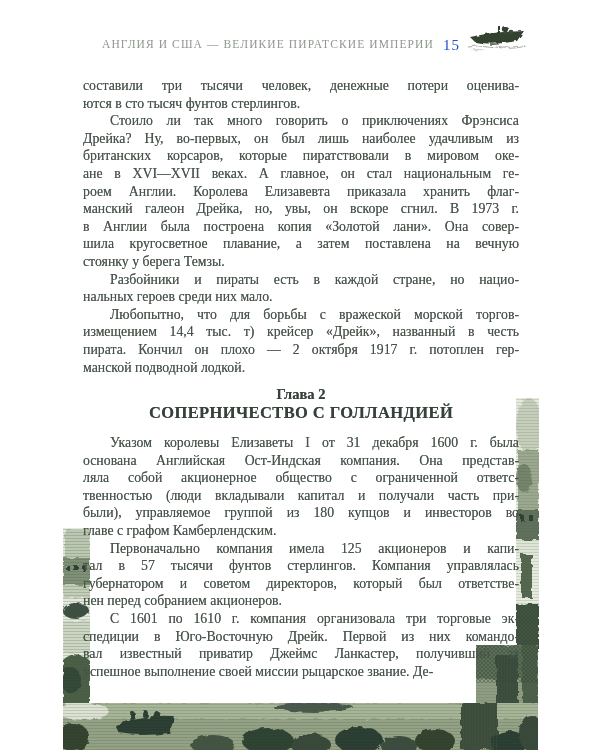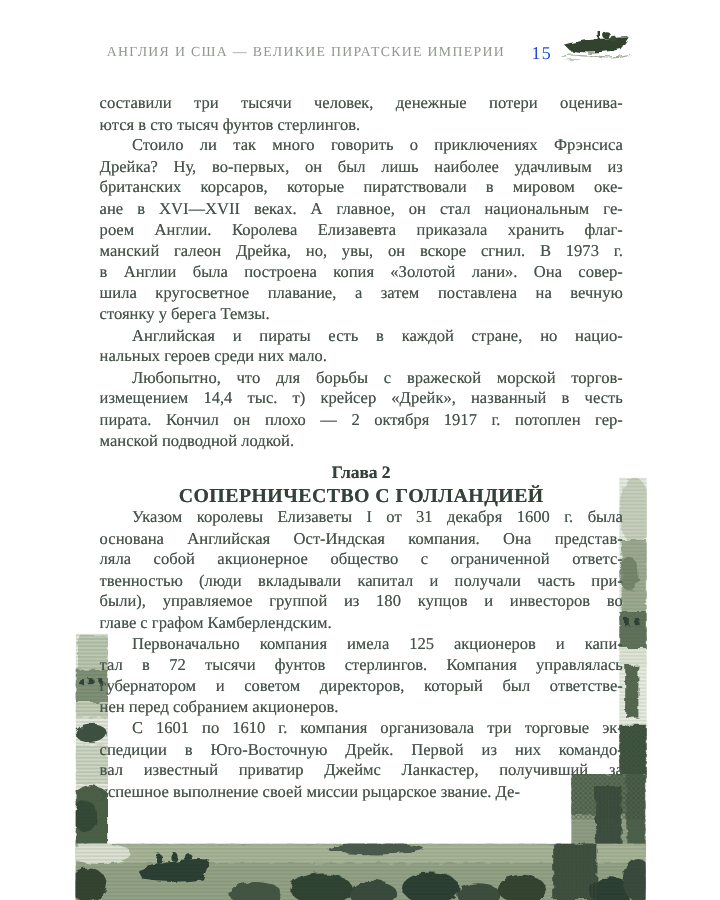--- a/index.html
+++ b/index.html
@@ -3,42 +3,42 @@
 <meta charset="utf-8">
 <style>
   html,body{margin:0;padding:0;background:#fff;}
   .page{
     position:relative;width:600px;height:750px;overflow:hidden;
     background:#ffffff;
     font-family:"Liberation Serif","DejaVu Serif",serif;
   }
   
   .running-head{
-    position:absolute;top:38px;left:89px;
+    position:absolute;top:38px;left:102px;
     font-size:11.5px;letter-spacing:1.1px;color:#8f978e;
   }
   .page-number{
     position:absolute;top:37px;left:443px;
     font-size:15px;color:#1d4ed8;letter-spacing:1px;
   }
   
   .content{
     position:absolute;left:83px;top:77px;width:436px;
     color:#48544b;font-size:13.8px;line-height:17.6px;
     text-shadow:0 0 0.35px rgba(72,84,75,.75);
   }
   .para{margin:0;}
   .line{
     height:17.6px;overflow:hidden;
     text-align:justify;text-align-last:justify;font-family:Liberation Serif, serif;
   }
   .line.last{text-align-last:left;}
   .line.indent{text-indent:27px;}
   .chapter-heading{
-    margin-top:9px;text-align:center;color:#35423a;
+    margin-top:9px;margin-bottom:12px;text-align:center;color:#35423a;
     text-shadow:0 0 0.35px rgba(53,66,58,.75);
   }
   .chapter-num{font-weight:bold;font-size:14.5px;line-height:18px;}
   .chapter-title{font-weight:bold;font-size:16.5px;line-height:19px;letter-spacing:0.4px;}
   
   .engraving{position:absolute;display:block;}
   #boat-tr{top:22px;left:468px;}
   #band-left{top:528px;left:63px;}
   #band-right{top:398px;left:516px;}
   #gate-br{top:645px;left:476px;}
@@ -174,21 +174,21 @@
         <div class="line">Дрейка? Ну, во-первых, он был лишь наиболее удачливым из</div>
         <div class="line">британских корсаров, которые пиратствовали в мировом оке-</div>
         <div class="line">ане в XVI—XVII веках. А главное, он стал национальным ге-</div>
         <div class="line">роем Англии. Королева Елизавевта приказала хранить флаг-</div>
         <div class="line">манский галеон Дрейка, но, увы, он вскоре сгнил. В 1973 г.</div>
         <div class="line">в Англии была построена копия «Золотой лани». Она совер-</div>
         <div class="line">шила кругосветное плавание, а затем поставлена на вечную</div>
         <div class="line last">стоянку у берега Темзы.</div>
       </div>
       <div class="para">
-        <div class="line indent">Английская и пираты есть в каждой стране, но нацио-</div>
+        <div class="line indent">Разбойники и пираты есть в каждой стране, но нацио-</div>
         <div class="line last">нальных героев среди них мало.</div>
       </div>
       <div class="para">
         <div class="line indent">Любопытно, что для борьбы с вражеской морской торгов-</div>
         <div class="line">измещением 14,4 тыс. т) крейсер «Дрейк», названный в честь</div>
         <div class="line">пирата. Кончил он плохо — 2 октября 1917 г. потоплен гер-</div>
         <div class="line last">манской подводной лодкой.</div>
       </div>
       <div class="chapter-heading">
         <div class="chapter-num">Глава 2</div>
@@ -197,21 +197,21 @@
       <div class="para">
         <div class="line indent">Указом королевы Елизаветы I от 31 декабря 1600 г. была</div>
         <div class="line">основана Английская Ост-Индская компания. Она представ-</div>
         <div class="line">ляла собой акционерное общество с ограниченной ответс-</div>
         <div class="line">твенностью (люди вкладывали капитал и получали часть при-</div>
         <div class="line">были), управляемое группой из 180 купцов и инвесторов во</div>
         <div class="line last">главе с графом Камберлендским.</div>
       </div>
       <div class="para">
         <div class="line indent">Первоначально компания имела 125 акционеров и капи-</div>
-        <div class="line">тал в 72 тысячи фунтов стерлингов. Компания управлялась</div>
+        <div class="line">тал в 57 тысячи фунтов стерлингов. Компания управлялась</div>
         <div class="line">губернатором и советом директоров, который был ответстве-</div>
         <div class="line last">нен перед собранием акционеров.</div>
       </div>
       <div class="para">
         <div class="line indent">С 1601 по 1610 г. компания организовала три торговые эк-</div>
         <div class="line">спедиции в Юго-Восточную Дрейк. Первой из них командо-</div>
         <div class="line">вал известный приватир Джеймс Ланкастер, получивший за</div>
         <div class="line last">успешное выполнение своей миссии рыцарское звание. Де-</div>
       </div>
     </div>

